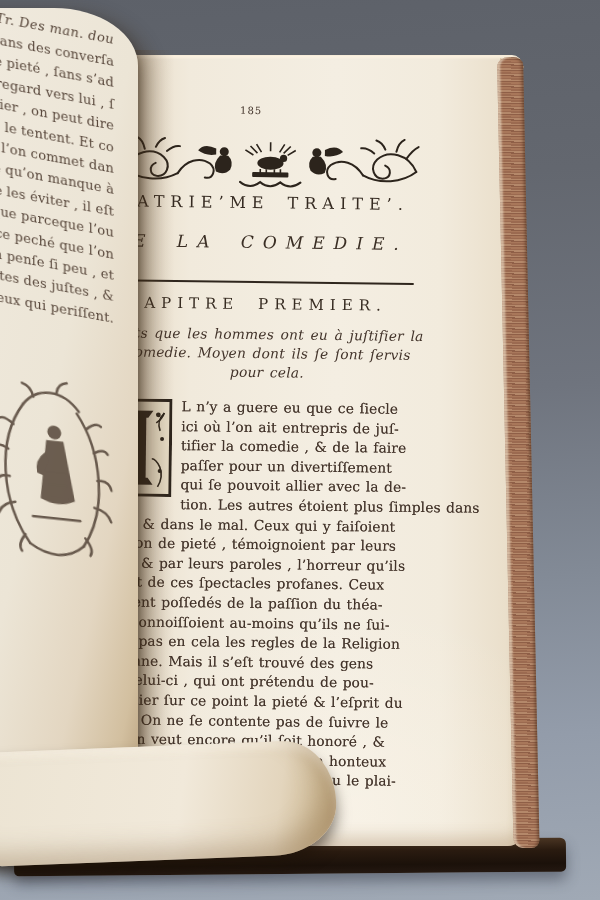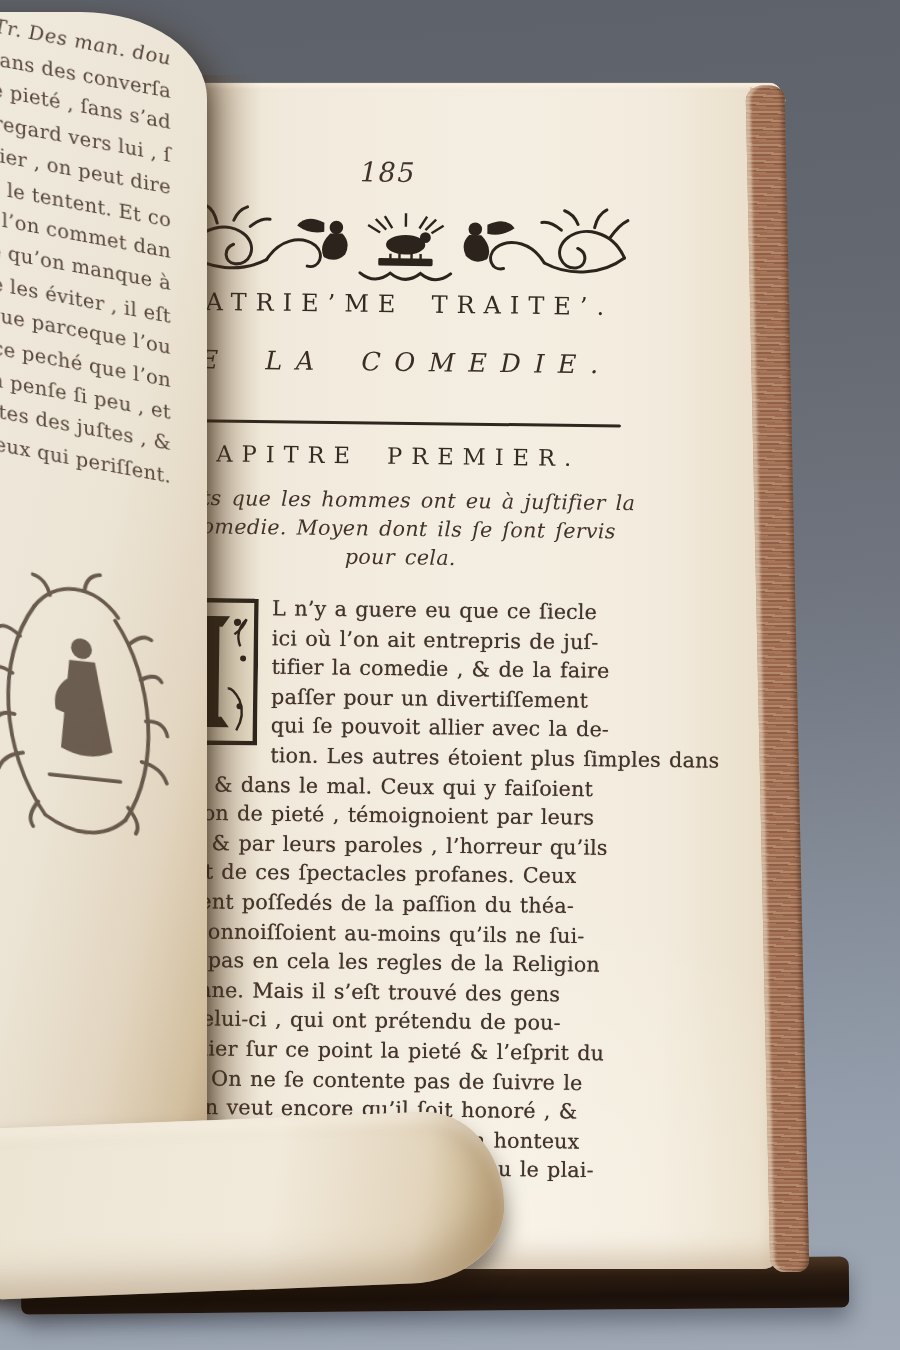--- a/index.html
+++ b/index.html
@@ -48,22 +48,22 @@
   .lp-vignette{position:absolute;left:28px;top:372px;width:118px;height:178px;
     transform:skewY(9deg) rotate(-3deg);opacity:.88;filter:blur(.25px);}
 
   .page-curl{position:absolute;left:-12px;top:746px;width:348px;height:114px;z-index:6;
     background:linear-gradient(100deg,#ece4d3 0%,#f1e9da 55%,#e3d5bd 82%,#cdb892 95%,#bda17a 100%);
     border-radius:2px 52px 64px 12px / 2px 62px 50px 12px;
     transform:rotate(-2.2deg);
     box-shadow:0 10px 14px rgba(28,18,8,.5), inset -16px -12px 24px rgba(130,98,60,.35), inset 0 6px 8px rgba(255,250,238,.6);}
 
   
-  .page-number{position:absolute;left:130px;top:48px;font-size:18px;letter-spacing:1px;
-    font-style:italic;}
+  .page-number{position:absolute;left:130px;top:48px;font-size:10px;letter-spacing:1px;
+    }
   .headpiece{position:absolute;left:10px;top:80px;width:302px;height:52px;}
   .title{position:absolute;left:-10px;top:136px;font-size:16px;letter-spacing:6px;word-spacing:7px;
     white-space:nowrap;color:#352a21;}
   .subtitle{position:absolute;left:2px;top:175px;font-size:17px;font-style:italic;
     letter-spacing:9px;word-spacing:8px;white-space:nowrap;color:#3a2e24;}
   .rule{position:absolute;left:6px;top:224px;width:300px;height:2px;background:#2f261d;border-radius:1px;}
   .chapter{position:absolute;left:0px;top:238px;font-size:15px;letter-spacing:6px;word-spacing:8px;
     white-space:nowrap;color:#362b21;}
   .argument{position:absolute;left:-8px;top:268px;width:336px;text-align:center;font-style:italic;}
   .arg-line{font-size:13.8px;line-height:19px;white-space:nowrap;letter-spacing:.2px;word-spacing:2px;}

